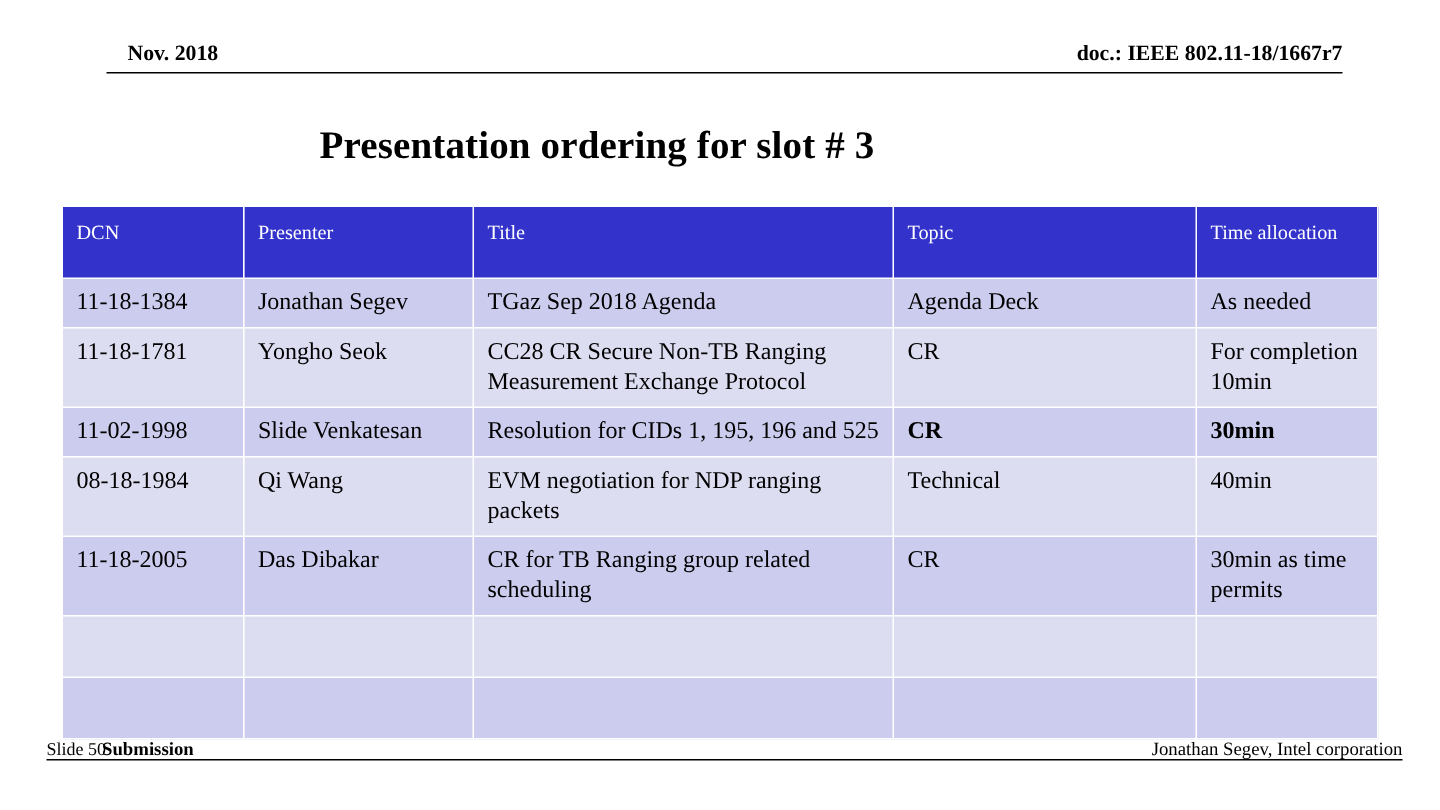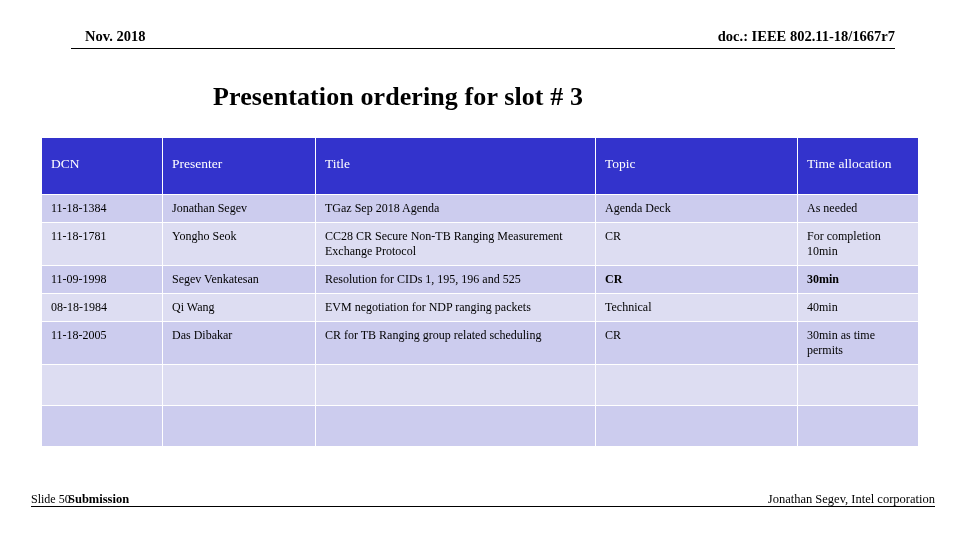--- a/index.html
+++ b/index.html
@@ -77,34 +77,34 @@
     width: 877px;
   }
   table.pres {
     border-collapse: collapse;
     width: 877px;
     table-layout: fixed;
   }
   table.pres td, table.pres th {
     vertical-align: top;
     padding: 6px 8px 6px 9px;
-    font-size: 12px;
+    font-size: 16px;
     color: #000000;
     line-height: 1.25;
     border: 1px solid #ffffff;
   }
   table.pres thead th {
     background: #3333cc;
     color: #ffffff;
     text-align: left;
     font-weight: normal;
     font-size: 13.5px;
     height: 32px;
     vertical-align: top;
-    padding-top: 18px;
+    padding-top: 9px;
   }
   tr.band-a td { background: #ccccee; }
   tr.band-b td { background: #ddddf2; }
   tr.empty td  { height: 28px; }
 
   .c-dcn   { width: 121px; }
   .c-pres  { width: 153px; }
   .c-title { width: 280px; }
   .c-topic { width: 202px; }
   .c-time  { width: 121px; }
@@ -192,22 +192,22 @@
           <td>As needed</td>
         </tr>
         <tr class="band-b">
           <td>11-18-1781</td>
           <td>Yongho Seok</td>
           <td>CC28 CR Secure Non-TB Ranging Measurement Exchange Protocol</td>
           <td>CR</td>
           <td>For completion 10min</td>
         </tr>
         <tr class="band-a">
-          <td>11-09-1998</td>
-          <td>Segev Venkatesan</td>
+          <td>11-02-1998</td>
+          <td>Slide Venkatesan</td>
           <td>Resolution for CIDs 1, 195, 196 and 525</td>
           <td class="big">CR</td>
           <td class="big">30min</td>
         </tr>
         <tr class="band-b">
           <td>08-18-1984</td>
           <td>Qi Wang</td>
           <td>EVM negotiation for NDP ranging packets</td>
           <td>Technical</td>
           <td class="sm">40min</td>

